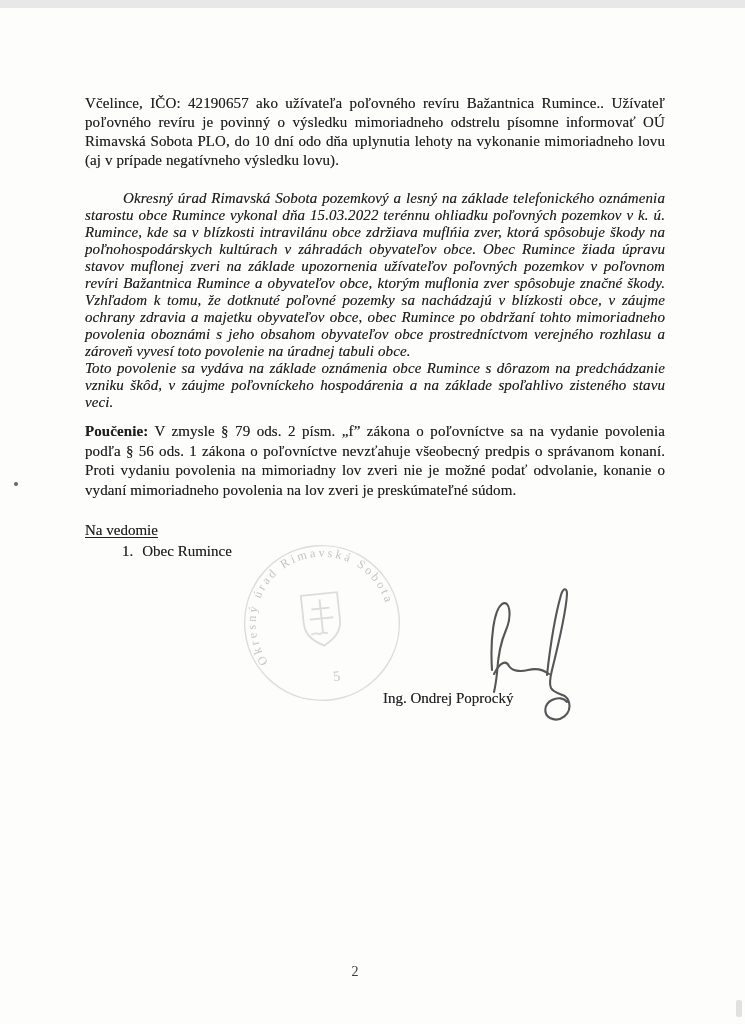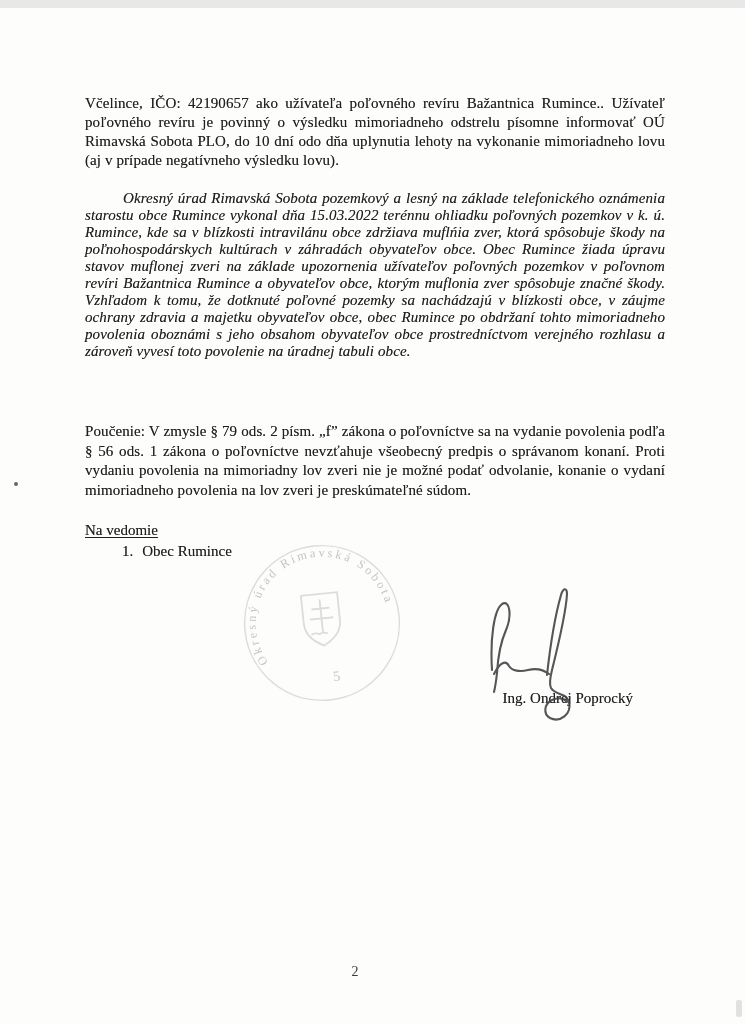--- a/index.html
+++ b/index.html
@@ -19,37 +19,37 @@
     font-size:15px;
     text-align:justify;
     text-shadow:0 0 .5px rgba(45,45,45,.55);
     letter-spacing:.1px;
   }
   .body-text p{margin:0;}
   .p-continuation{top:86px;line-height:19px;}
   .p-inspection-block{top:182px;line-height:17px;font-style:italic;}
   .p-inspection{text-indent:38px;}
   .p-poucenie{top:414px;line-height:19.5px;}
-  .bold{font-weight:normal;}
+  .bold{font-weight:bold;}
   .na-vedomie{position:absolute;left:85px;top:513px;font-size:15px;line-height:18px;text-shadow:0 0 .5px rgba(45,45,45,.55);}
   .na-vedomie-heading{text-decoration:underline;text-underline-offset:2px;}
   .na-vedomie-item{margin-top:3px;margin-left:37px;}
   .na-vedomie-item .item-text{margin-left:9px;}
 
   .stamp{
     position:absolute;left:231px;top:524px;width:182px;height:182px;
     opacity:.62;
   }
   .signature-svg{
     position:absolute;left:452px;top:570px;width:150px;height:150px;
     z-index:3;pointer-events:none;
   }
   .signature-block{
     position:absolute;left:383px;top:681px;width:250px;
-    text-align:right;font-size:15px;line-height:19px;
+    text-align:left;font-size:15px;line-height:19px;
     text-shadow:0 0 .5px rgba(45,45,45,.55);
     z-index:2;
   }
   .page-number{
     position:absolute;left:280px;top:956px;width:150px;
     text-align:center;font-size:14px;color:#3a3a3c;
   }
   .artifact-dot{
     position:absolute;left:14px;top:474px;width:4px;height:4px;
     background:#4a4a4a;border-radius:50%;opacity:.85;
@@ -63,20 +63,21 @@
 <body>
 
 <div class="page">
 
   <div class="body-text p-continuation">
     <p>Včelince, IČO: 42190657 ako užívateľa poľovného revíru Bažantnica Rumince.. Užívateľ poľovného revíru je povinný o výsledku mimoriadneho odstrelu písomne informovať OÚ Rimavská Sobota PLO, do 10 dní odo dňa uplynutia lehoty na vykonanie mimoriadneho lovu (aj v prípade negatívneho výsledku lovu).</p>
   </div>
 
   <div class="body-text p-inspection-block">
     <p class="p-inspection">Okresný úrad Rimavská Sobota pozemkový a lesný na základe telefonického oznámenia starostu obce Rumince vykonal dňa 15.03.2022 terénnu ohliadku poľovných pozemkov v k. ú. Rumince, kde sa v blízkosti intravilánu obce zdržiava muflńia zver, ktorá spôsobuje škody na poľnohospodárskych kultúrach v záhradách obyvateľov obce. Obec Rumince žiada úpravu stavov muflonej zveri na základe upozornenia užívateľov poľovných pozemkov v poľovnom revíri Bažantnica Rumince a obyvateľov obce, ktorým muflonia zver spôsobuje značné škody. Vzhľadom k tomu, že dotknuté poľovné pozemky sa nachádzajú v blízkosti obce, v záujme ochrany zdravia a majetku obyvateľov obce, obec Rumince po obdržaní tohto mimoriadneho povolenia oboznámi s jeho obsahom obyvateľov obce prostredníctvom verejného rozhlasu a zároveň vyvesí toto povolenie na úradnej tabuli obce.</p>
+    <p>Toto povolenie sa vydáva na základe oznámenia obce Rumince s dôrazom na predchádzanie vzniku škôd, v záujme poľovníckeho hospodárenia a na základe spoľahlivo zisteného stavu veci.</p>
   </div>
 
   <div class="body-text p-poucenie">
     <p>
       <span class="bold">Poučenie:</span>
       <span>V zmysle § 79 ods. 2 písm. „f” zákona o poľovníctve sa na vydanie povolenia podľa § 56 ods. 1 zákona o poľovníctve nevzťahuje všeobecný predpis o správanom konaní. Proti vydaniu povolenia na mimoriadny lov zveri nie je možné podať odvolanie, konanie o vydaní mimoriadneho povolenia na lov zveri je preskúmateľné súdom.</span>
     </p>
   </div>
 
   <div class="na-vedomie">

